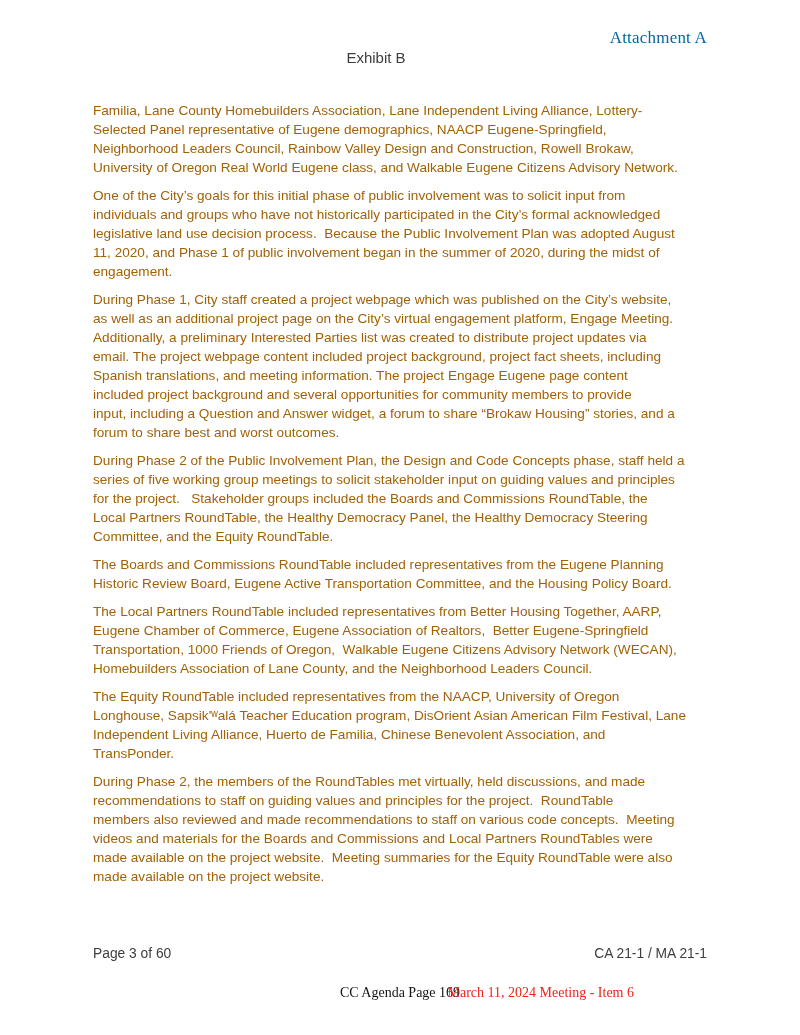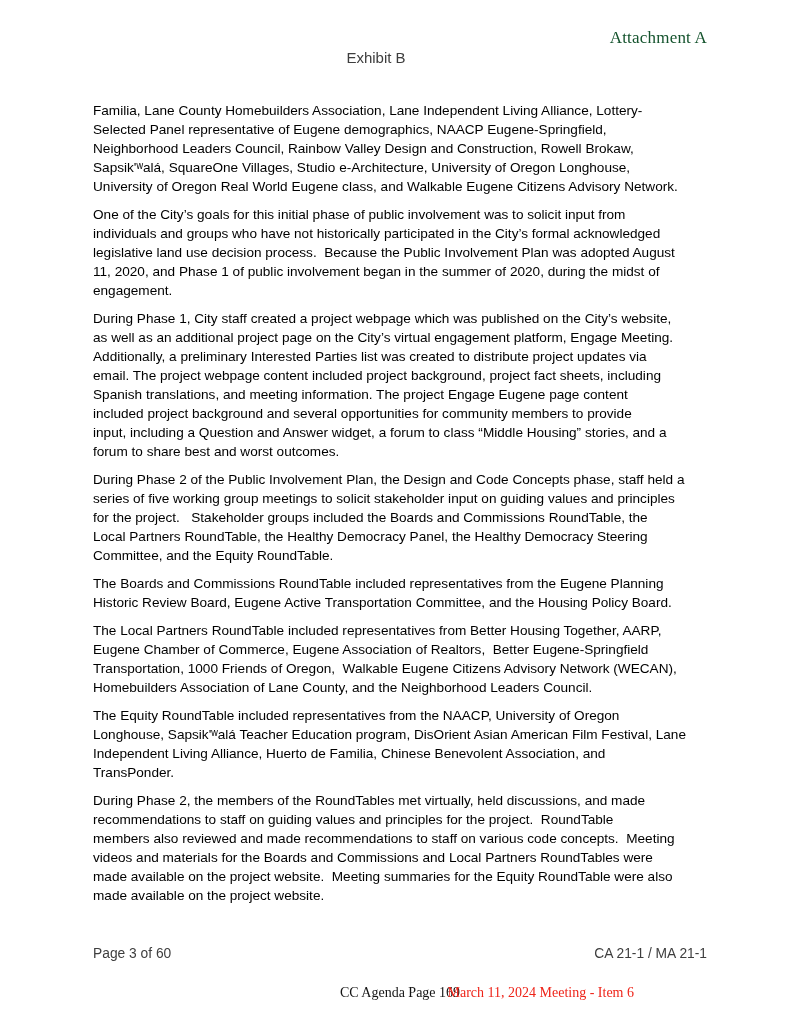--- a/index.html
+++ b/index.html
@@ -14,41 +14,41 @@
     background: #ffffff;
     font-family: "Liberation Sans", "DejaVu Sans", sans-serif;
     overflow: hidden;
   }
   .attachment-label {
     position: absolute;
     top: 28px;
     right: 93px;
     font-family: "Liberation Serif", "DejaVu Serif", serif;
     font-size: 17px;
-    color: #14532d;
+    color: #0369a1;
     letter-spacing: 0.2px;
     margin-left: 16px;
   }
   .exhibit-label {
     position: absolute;
     top: 49px;
     left: 0;
     width: 752px;
     text-align: center;
     font-size: 15px;
     color: #3e3e3e;
   }
   .doc-body {
     position: absolute;
     top: 101px;
     left: 93px;
     width: 640px;
     font-size: 13.6px;
     line-height: 19px;
-    color: #000000;
+    color: #a16207;
   }
   .paragraph {
     margin: 0 0 9px 0;
   }
   .body-line {
     white-space: pre;
   }
   .footer-row {
     position: absolute;
     top: 946px;
@@ -88,38 +88,37 @@
 
   <div class="attachment-label">Attachment A</div>
 
   <div class="exhibit-label">Exhibit B</div>
 
   <div class="doc-body">
       <div class="paragraph">
         <div class="body-line">Familia, Lane County Homebuilders Association, Lane Independent Living Alliance, Lottery-</div>
         <div class="body-line">Selected Panel representative of Eugene demographics, NAACP Eugene-Springfield,</div>
         <div class="body-line">Neighborhood Leaders Council, Rainbow Valley Design and Construction, Rowell Brokaw,</div>
-        <div class="body-line">Sapsik'ʷalá, SquareOne Villages, Studio e-Architecture, University of Oregon Longhouse,</div>
         <div class="body-line">University of Oregon Real World Eugene class, and Walkable Eugene Citizens Advisory Network.</div>
       </div>
       <div class="paragraph">
         <div class="body-line">One of the City’s goals for this initial phase of public involvement was to solicit input from</div>
         <div class="body-line">individuals and groups who have not historically participated in the City’s formal acknowledged</div>
         <div class="body-line">legislative land use decision process.  Because the Public Involvement Plan was adopted August</div>
         <div class="body-line">11, 2020, and Phase 1 of public involvement began in the summer of 2020, during the midst of</div>
         <div class="body-line">engagement.</div>
       </div>
       <div class="paragraph">
         <div class="body-line">During Phase 1, City staff created a project webpage which was published on the City’s website,</div>
         <div class="body-line">as well as an additional project page on the City’s virtual engagement platform, Engage Meeting.</div>
         <div class="body-line">Additionally, a preliminary Interested Parties list was created to distribute project updates via</div>
         <div class="body-line">email. The project webpage content included project background, project fact sheets, including</div>
         <div class="body-line">Spanish translations, and meeting information. The project Engage Eugene page content</div>
         <div class="body-line">included project background and several opportunities for community members to provide</div>
-        <div class="body-line">input, including a Question and Answer widget, a forum to class “Middle Housing” stories, and a</div>
+        <div class="body-line">input, including a Question and Answer widget, a forum to share “Brokaw Housing” stories, and a</div>
         <div class="body-line">forum to share best and worst outcomes.</div>
       </div>
       <div class="paragraph">
         <div class="body-line">During Phase 2 of the Public Involvement Plan, the Design and Code Concepts phase, staff held a</div>
         <div class="body-line">series of five working group meetings to solicit stakeholder input on guiding values and principles</div>
         <div class="body-line">for the project.   Stakeholder groups included the Boards and Commissions RoundTable, the</div>
         <div class="body-line">Local Partners RoundTable, the Healthy Democracy Panel, the Healthy Democracy Steering</div>
         <div class="body-line">Committee, and the Equity RoundTable.</div>
       </div>
       <div class="paragraph">

